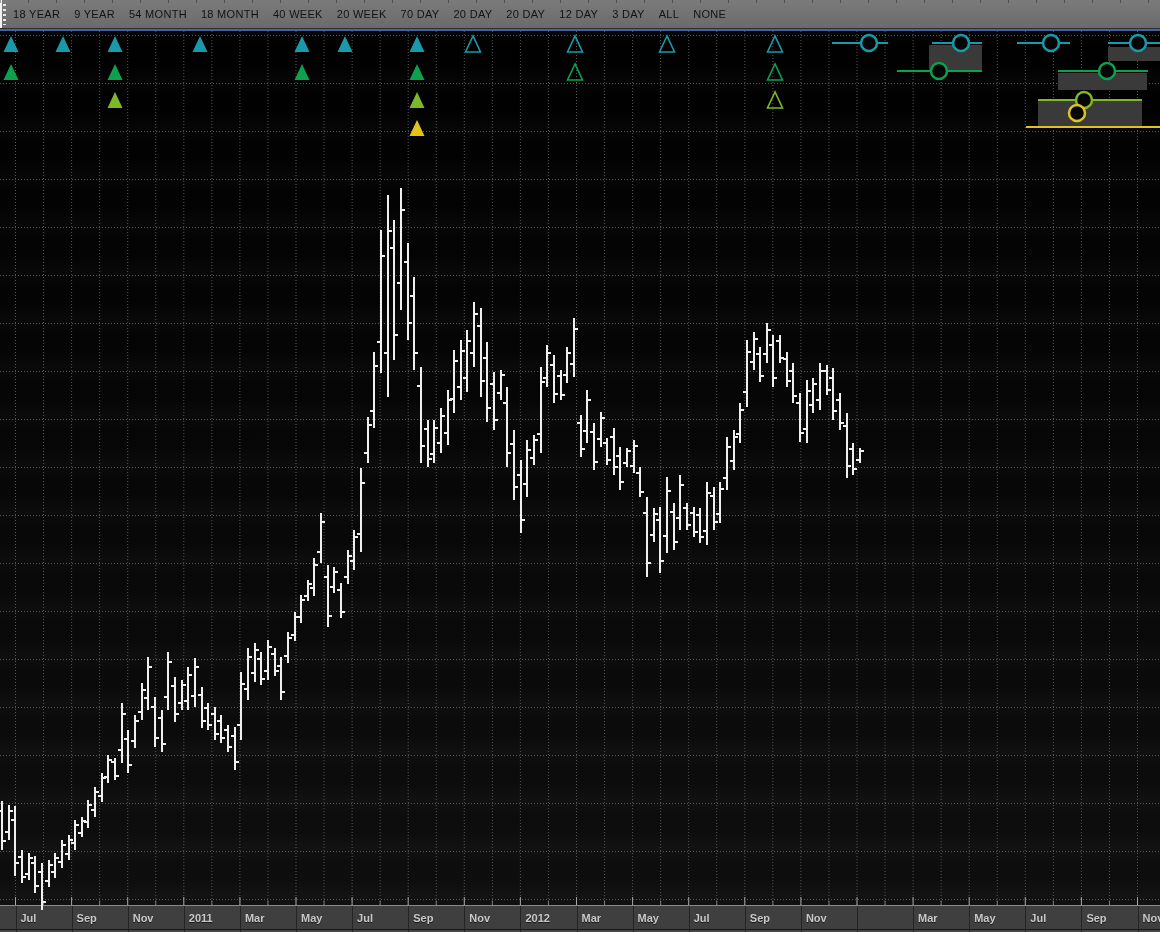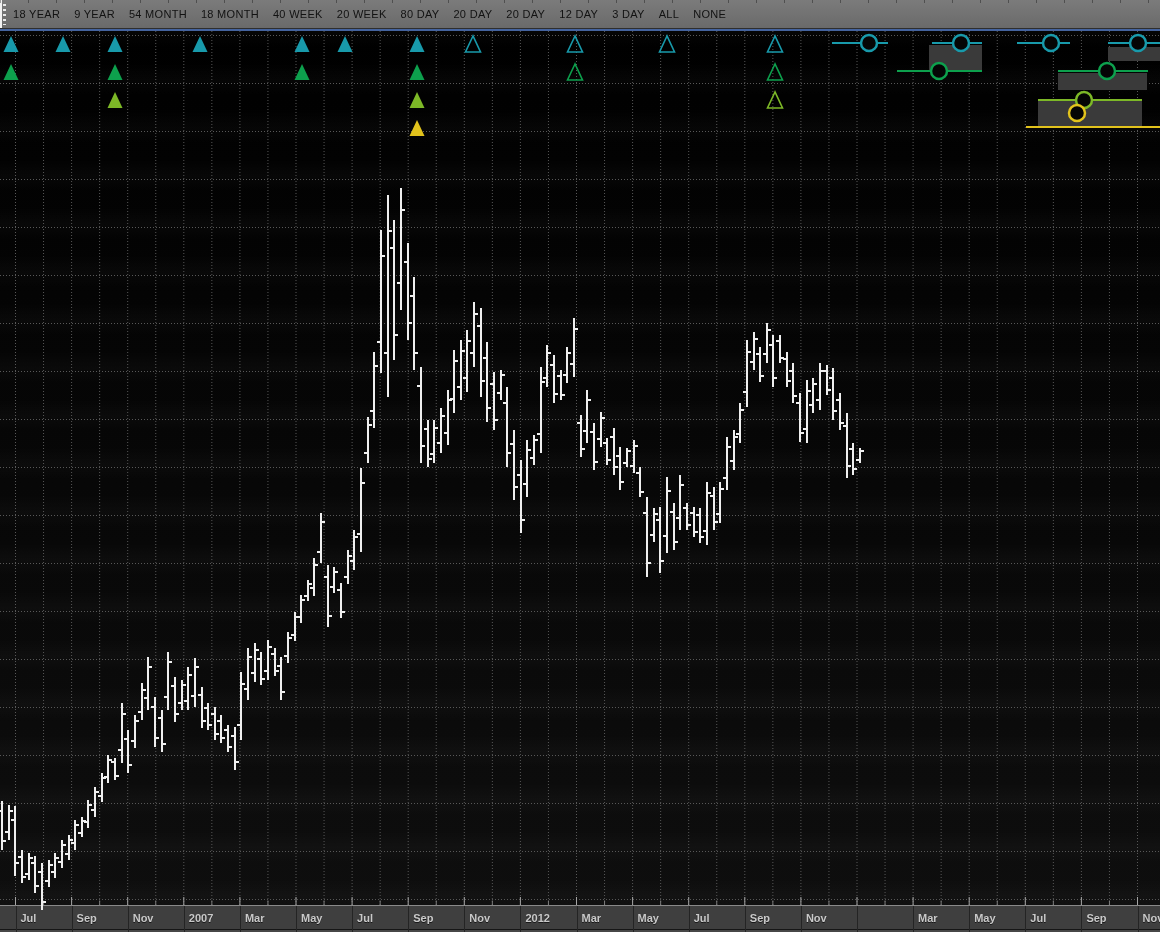--- a/index.html
+++ b/index.html
@@ -45,21 +45,21 @@
   <div class="toolbar">
     <div class="toolbar-edge"></div>
     <div class="grip"></div>
     <div class="tb-items" id="tbItems">
         <span class="tb-item">18 YEAR</span>
         <span class="tb-item">9 YEAR</span>
         <span class="tb-item">54 MONTH</span>
         <span class="tb-item">18 MONTH</span>
         <span class="tb-item">40 WEEK</span>
         <span class="tb-item">20 WEEK</span>
-        <span class="tb-item">80 DAY</span>
+        <span class="tb-item">70 DAY</span>
         <span class="tb-item">20 DAY</span>
         <span class="tb-item">20 DAY</span>
         <span class="tb-item">12 DAY</span>
         <span class="tb-item">3 DAY</span>
         <span class="tb-item">ALL</span>
         <span class="tb-item">NONE</span>
       </div>
   </div>
 
   <div class="top-border"></div>
@@ -226,21 +226,21 @@
   </div>
 
   <div class="axis" id="axisBar">
       <div class="axis-sep" style="left: 15.5px;"></div>
       <span class="axis-label" style="left: 20.5px;">Jul</span>
       <div class="axis-sep" style="left: 71.6px;"></div>
       <span class="axis-label" style="left: 76.6px;">Sep</span>
       <div class="axis-sep" style="left: 127.7px;"></div>
       <span class="axis-label" style="left: 132.7px;">Nov</span>
       <div class="axis-sep" style="left: 183.8px;"></div>
-      <span class="axis-label" style="left: 188.8px;">2007</span>
+      <span class="axis-label" style="left: 188.8px;">2011</span>
       <div class="axis-sep" style="left: 239.9px;"></div>
       <span class="axis-label" style="left: 244.9px;">Mar</span>
       <div class="axis-sep" style="left: 296px;"></div>
       <span class="axis-label" style="left: 301px;">May</span>
       <div class="axis-sep" style="left: 352.1px;"></div>
       <span class="axis-label" style="left: 357.1px;">Jul</span>
       <div class="axis-sep" style="left: 408.2px;"></div>
       <span class="axis-label" style="left: 413.2px;">Sep</span>
       <div class="axis-sep" style="left: 464.3px;"></div>
       <span class="axis-label" style="left: 469.3px;">Nov</span>

